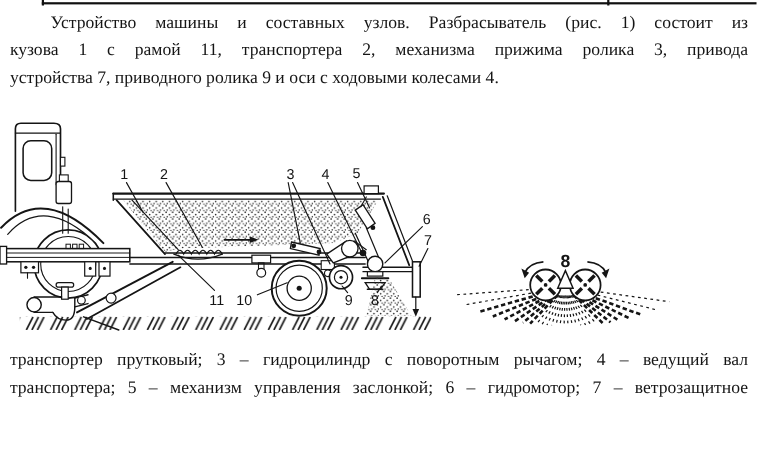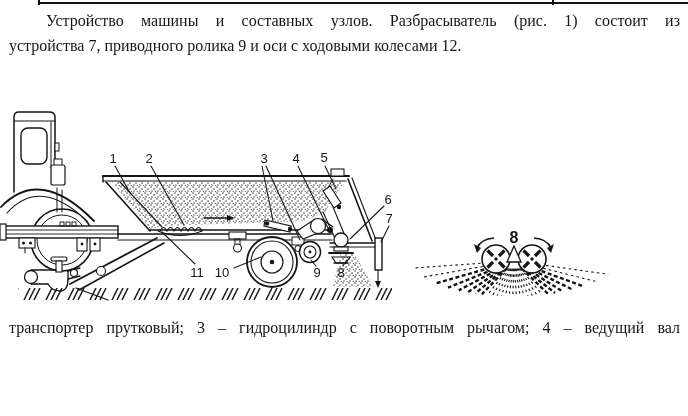--- a/index.html
+++ b/index.html
@@ -252,20 +252,22 @@
       <polygon points="474,244 477,253 481,248" fill="#151515" stroke="none"></polygon>
       <path d="M534,238 Q547,239 551,248" stroke-width="1.6"></path>
       <polygon points="554,244 551,253 547,248" fill="#151515" stroke="none"></polygon>
       <polygon points="514,246 507,262 521,262" fill="#ffffff" stroke-width="1.3"></polygon>
       <text class="detail-num" x="514" y="243" text-anchor="middle" stroke="none">8</text>
     </g>
   </svg>
 
   <div class="textblock intro">
     <div class="line just indent">Устройство машины и составных узлов. Разбрасыватель (рис. 1) состоит из</div>
-    <div class="line">устройства 7, приводного ролика 9 и оси с ходовыми колесами 12.</div>
+    <div class="line just">кузова 1 с рамой 11, транспортера 2, механизма прижима ролика 3, привода</div>
+    <div class="line">устройства 7, приводного ролика 9 и оси с ходовыми колесами 4.</div>
   </div>
 
   <div class="textblock caption">
     <div class="line just">транспортер прутковый; 3 – гидроцилиндр с поворотным рычагом; 4 – ведущий вал</div>
+    <div class="line just">транспортера; 5 – механизм управления заслонкой; 6 – гидромотор; 7 – ветрозащитное</div>
   </div>
 
 </div>
 
 </body></html>

